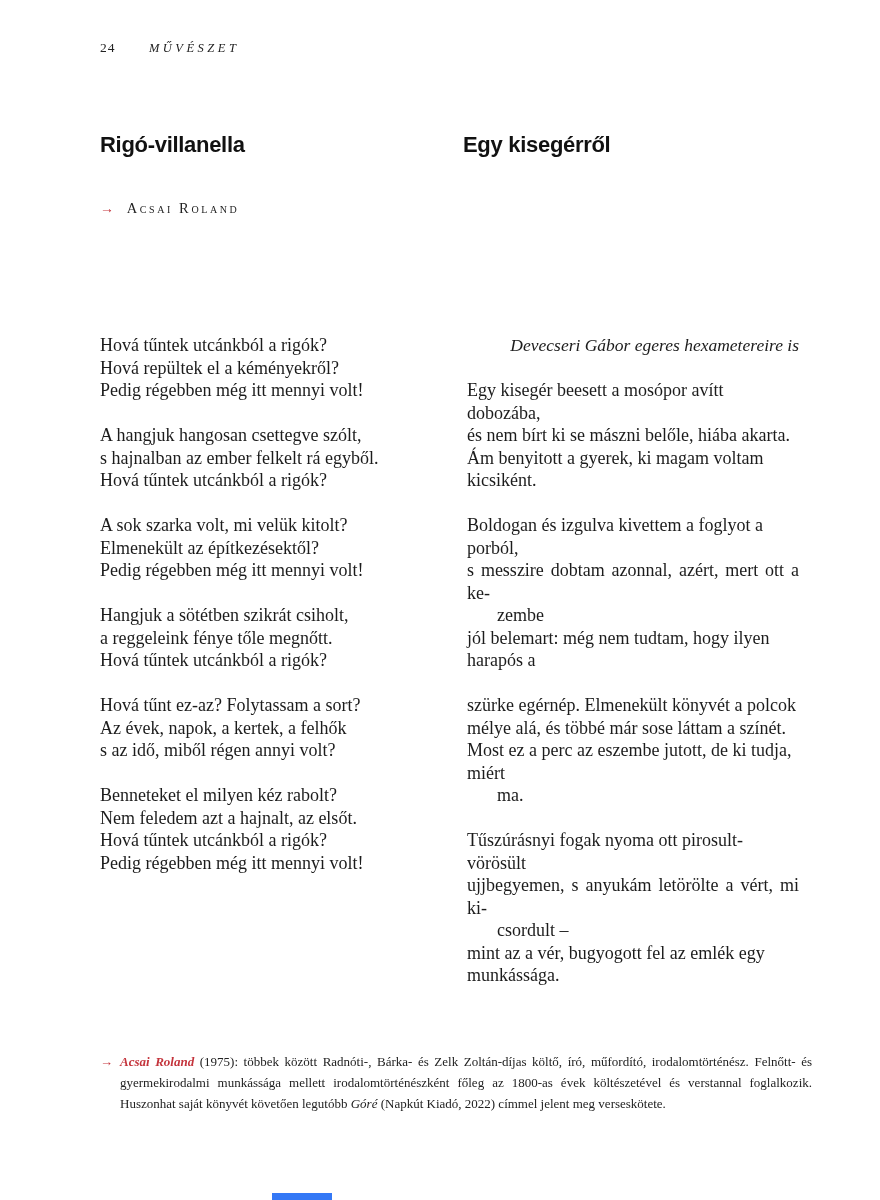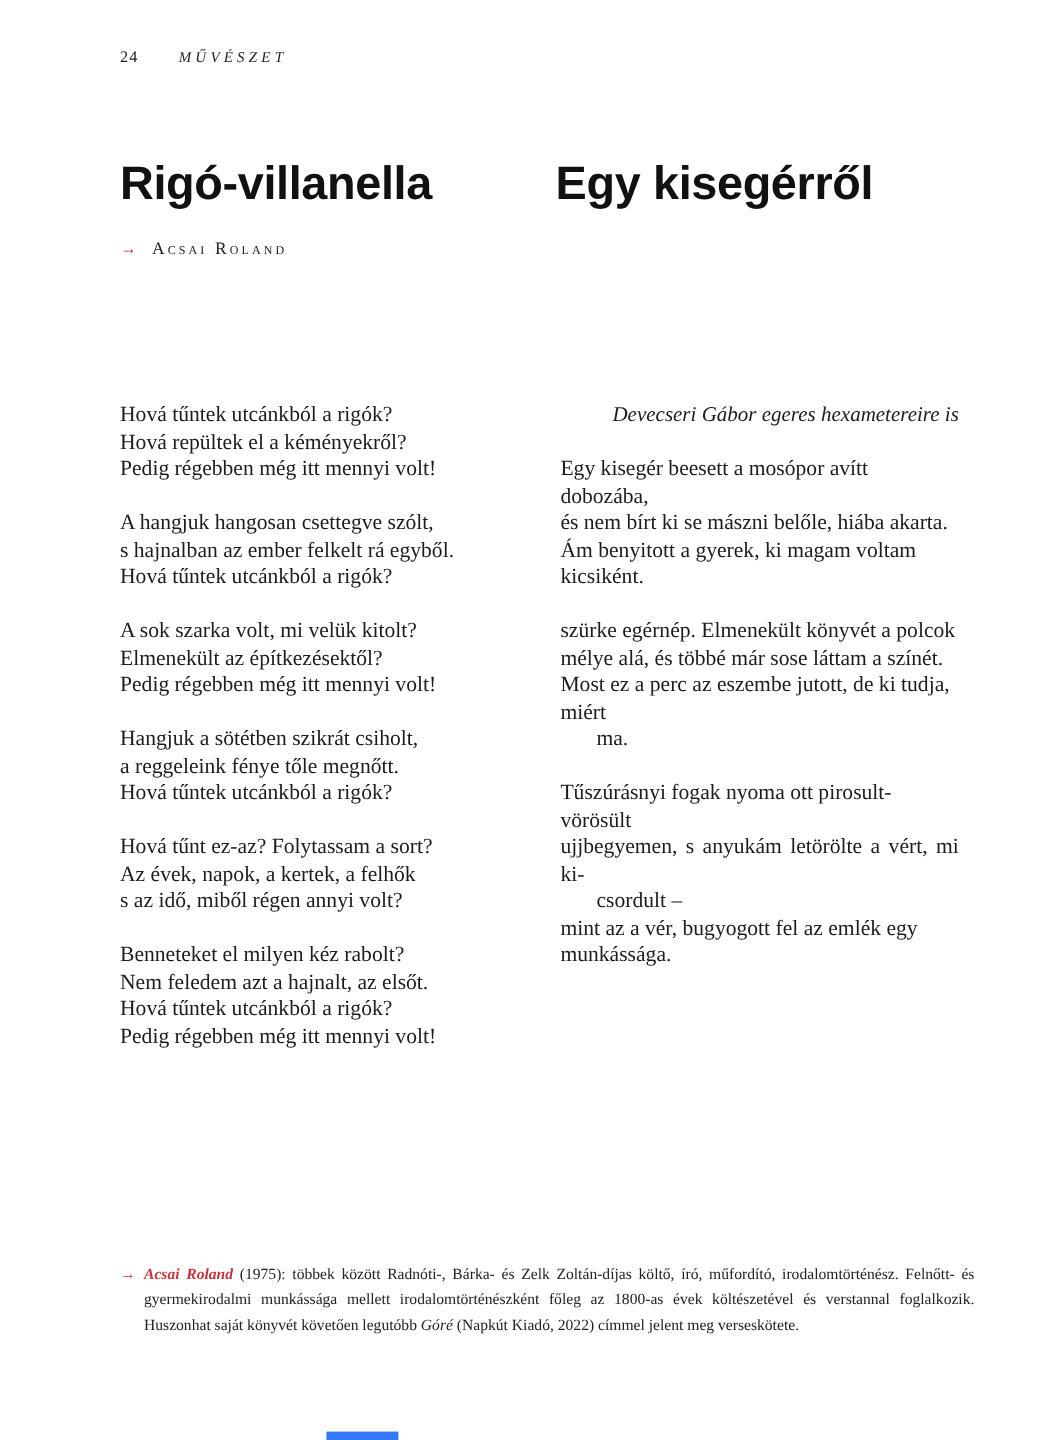--- a/index.html
+++ b/index.html
@@ -10,21 +10,21 @@
     color:#1c1c1c;
   }
   
   .hdr { position:absolute; top:40px; left:100px; font-size:13.5px; color:#222; }
   .hdr .pagenum { letter-spacing:1px; font-style:normal; margin-right:30px; }
   .hdr .section { font-style:italic; letter-spacing:3.5px; font-size:12.5px; }
   
   .title {
     position:absolute; top:132px;
     font-family:"Liberation Sans", sans-serif;
-    font-weight:bold; font-size:39px; letter-spacing:-0.3px; color:#111;
+    font-weight:bold; font-size:22px; letter-spacing:-0.3px; color:#111;
   }
   .title.left { left:100px; }
   .title.right { left:463px; }
   
   .author { position:absolute; top:200px; left:100px; font-size:14.5px; }
   .author .arrow { color:#c4343c; margin-right:9px; font-size:14px; }
   .author .name { font-variant:small-caps; letter-spacing:2.6px; color:#222; }
   
   .col { position:absolute; top:334px; width:332px; font-size:18px; line-height:22.5px; }
   .col.left { left:100px; }
@@ -103,20 +103,26 @@
 
   <div class="col right">
     <div class="epigraph">Devecseri Gábor egeres hexametereire is</div>
     <div>
         <div class="stanza">
           <div class="line plain">Egy kisegér beesett a mosópor avítt dobozába,</div>
           <div class="line plain">és nem bírt ki se mászni belőle, hiába akarta.</div>
           <div class="line plain">Ám benyitott a gyerek, ki magam voltam kicsiként.</div>
         </div>
         <div class="stanza">
+          <div class="line plain">Boldogan és izgulva kivettem a foglyot a porból,</div>
+          <div class="line justify">s messzire dobtam azonnal, azért, mert ott a ke-</div>
+          <div class="line indent">zembe</div>
+          <div class="line plain">jól belemart: még nem tudtam, hogy ilyen harapós a</div>
+        </div>
+        <div class="stanza">
           <div class="line plain">szürke egérnép. Elmenekült könyvét a polcok</div>
           <div class="line plain">mélye alá, és többé már sose láttam a színét.</div>
           <div class="line plain">Most ez a perc az eszembe jutott, de ki tudja, miért</div>
           <div class="line indent">ma.</div>
         </div>
         <div class="stanza">
           <div class="line plain">Tűszúrásnyi fogak nyoma ott pirosult-vörösült</div>
           <div class="line justify">ujjbegyemen, s anyukám letörölte a vért, mi ki-</div>
           <div class="line indent">csordult –</div>
           <div class="line plain">mint az a vér, bugyogott fel az emlék egy munkássága.</div>

